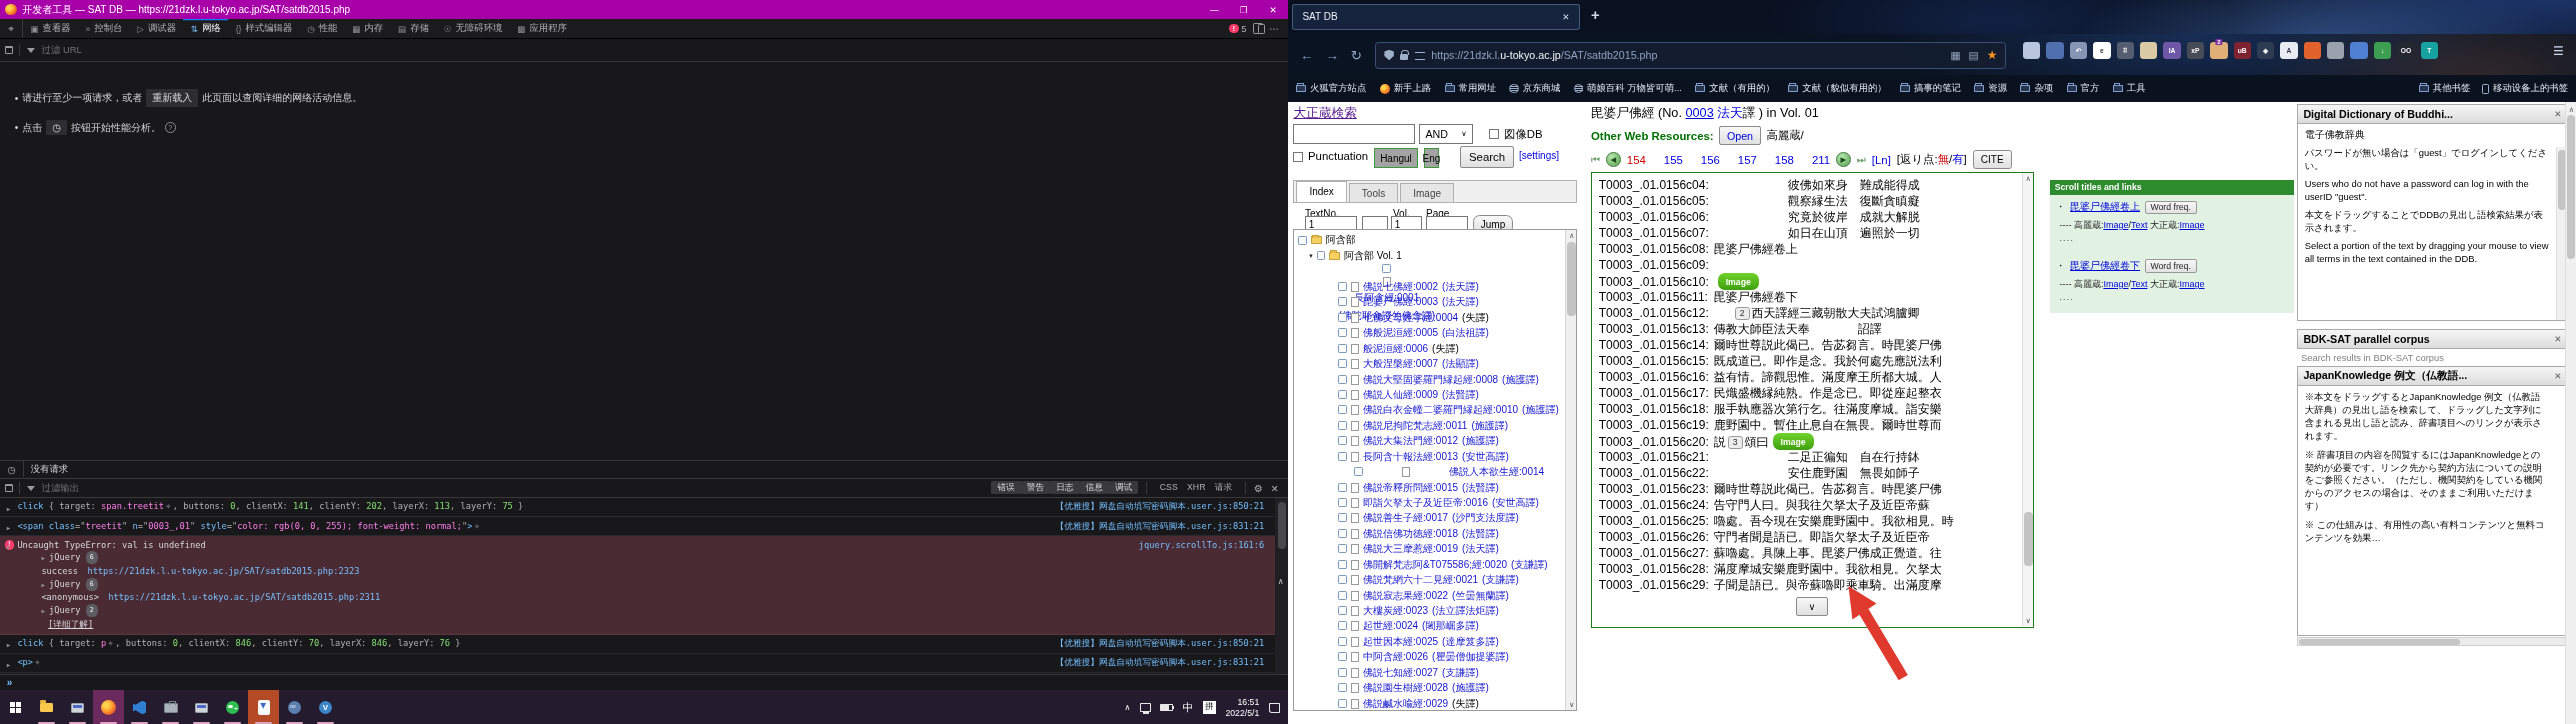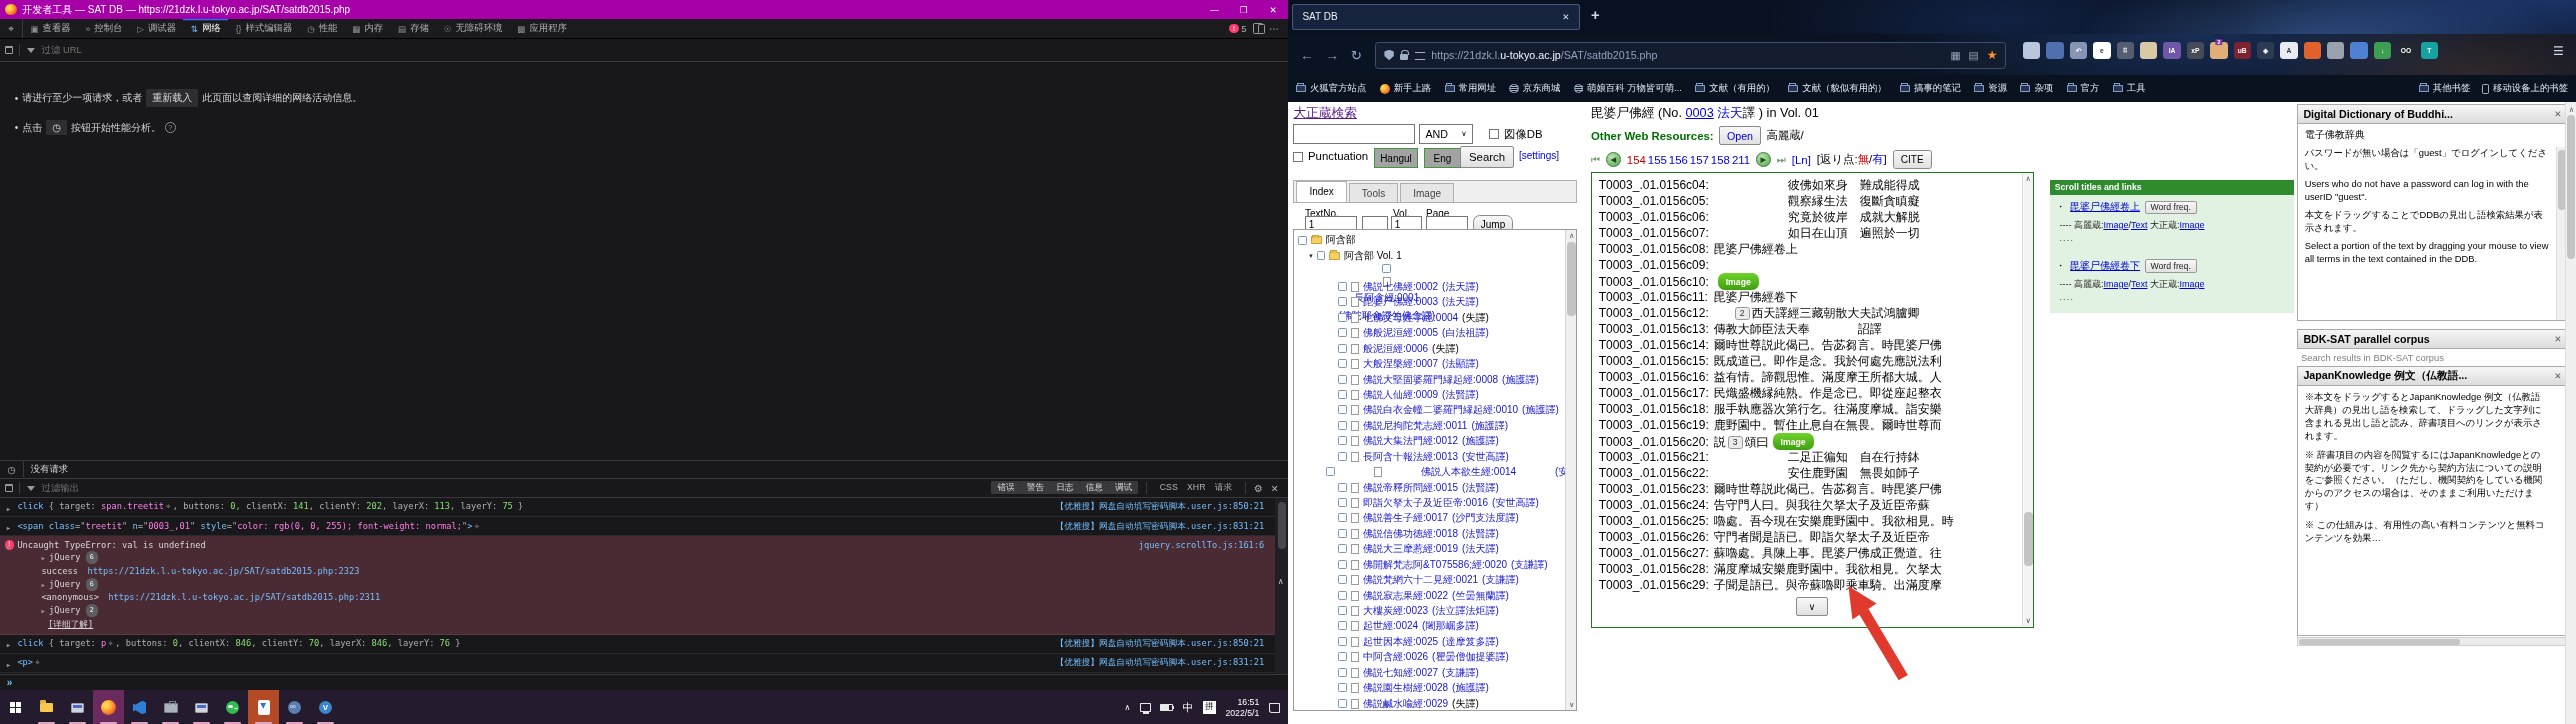--- a/index.html
+++ b/index.html
@@ -132,21 +132,21 @@
   a.blueu { color:#0000dd; text-decoration:underline; }
   #db-link { left:5.4px; top:2.7px; font-size:12.7px; color:#551a8b; text-decoration:underline; }
   .inp { border:0.7px solid #767676; background:#fff; font-size:10px; padding:1.3px 2.7px; font-family:"Liberation Sans",sans-serif; }
   #kw-input { left:5.4px; top:21.5px; width:122px; height:20px; }
   #and-sel { left:131px; top:21.5px; width:54px; height:20px; border:0.7px solid #767676; background:#fff; font-size:10.7px; display:flex; align-items:center; padding:0 5.4px; justify-content:space-between; }
   .cb { width:10px; height:10px; border:0.7px solid #767676; background:#fff; }
   #cb-imgdb { left:201px; top:27px; } #lbl-imgdb { left:216px; top:25px; font-size:11.4px; }
   #cb-punct { left:5.4px; top:50px; } #lbl-punct { left:20px; top:48px; font-size:11.4px; }
   .greenbox { background:#a3a3a3; border:0.7px solid #3c9a3c; font-size:10px; display:flex; align-items:center; justify-content:center; }
   #btn-hangul { left:86px; top:46px; width:44px; height:20px; }
-  #btn-eng { left:136px; top:46px; width:37px; height:20px; }
+  #btn-eng { left:136px; top:46px; width:15px; height:20px; }
   .wbtn { background:linear-gradient(#f8f8f8,#e0e0e0); border:0.7px solid #8a8a8a; border-radius:2px; display:flex; align-items:center; justify-content:center; font-size:10.7px; }
   #btn-search { left:172px; top:44px; width:54px; height:21.5px; font-size:11.4px; }
   #lnk-settings { left:231px; top:48px; font-size:10px; }
   #idx-tabs { left:5.4px; top:78px; width:284px; height:23px; background:#f0f0f0; border:0.7px solid #b0b0b0; display:flex; align-items:flex-end; }
   .itab { font-size:10px; padding:3.4px 12px; border:0.7px solid #b0b0b0; border-bottom:none; margin-left:2px; background:#e6e6e6; color:#444; }
   .itab.active { background:#fff; color:#000; height:21.5px; display:flex; align-items:center; }
   .jlbl { font-size:10px; }
   #lbl-textno { left:17px; top:106px; } #lbl-vol { left:105px; top:106px; } #lbl-page { left:138px; top:106px; }
   #in-tn1 { left:17px; top:114px; width:52px; height:17.4px; }
   #in-tn2 { left:74px; top:114px; width:25.5px; height:17.4px; }
@@ -605,21 +605,21 @@
               <span class="tfile"></span>
               <span class="tname">佛説大集法門經:0012 </span>
               <span class="ttrans">(施護譯)</span>
             </div>
             <div class="trow" style="top: 219px; left: 44px;">
               <span class="tcb"></span>
               <span class="tfile"></span>
               <span class="tname">長阿含十報法經:0013 </span>
               <span class="ttrans">(安世高譯)</span>
             </div>
-            <div class="trow" style="top: 234px; left: 32px; gap: 39px;">
+            <div class="trow" style="top: 234px; left: 60px; gap: 39px;">
               <span class="tcb"></span>
               <span class="tfile"></span>
               <span class="tname">佛説人本欲生經:0014 </span>
               <span class="ttrans">(安世高譯)</span>
             </div>
             <div class="trow" style="top: 250px; left: 44px;">
               <span class="tcb"></span>
               <span class="tfile"></span>
               <span class="tname">佛説帝釋所問經:0015 </span>
               <span class="ttrans">(法賢譯)</span>
@@ -721,21 +721,21 @@
         <a class="blue">法天</a><span>譯 ) in Vol. 01</span>
       </div>
       <div id="owr-row" class="abs">
         <span id="owr-label">Other Web Resources:</span>
         <span id="btn-open" class="wbtn">Open</span>
         <span>高麗蔵/</span>
       </div>
       <div id="pager" class="abs">
         <span class="pg-skip">⏮</span>
         <span class="pg-circ">◀</span>
-        <span id="pg-nums" style="display:flex;gap:2px;">
+        <span id="pg-nums" style="display:flex;gap:18px;">
             <span class="pgnum cur">154</span>
             <span class="pgnum">155</span>
             <span class="pgnum">156</span>
             <span class="pgnum">157</span>
             <span class="pgnum">158</span>
             <span class="pgnum">211</span>
           </span>
         <span class="pg-circ">▶</span>
         <span class="pg-skip">⏭</span>
         <a class="blue">[Ln]</a>

